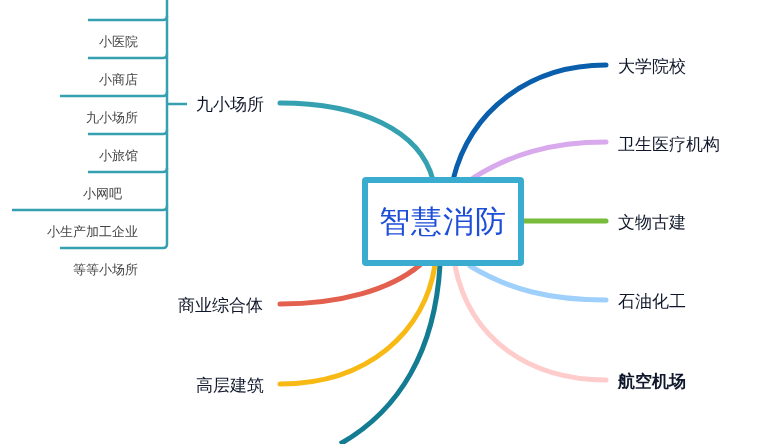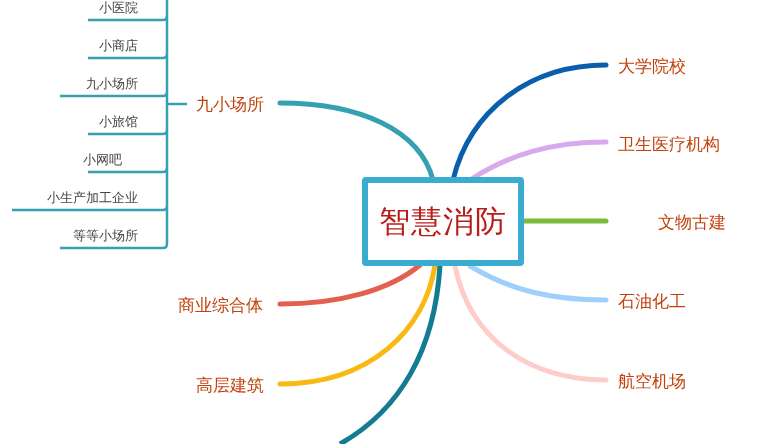--- a/index.html
+++ b/index.html
@@ -1,24 +1,24 @@
 <!DOCTYPE html>
 <html><head>
 <meta charset="utf-8">
 <style>
   html, body { margin:0; padding:0; background:#ffffff; }
   body { width:772px; height:444px; position:relative; overflow:hidden;
          font-family: "DejaVu Sans", "Liberation Sans", sans-serif; color:#444; }
   svg.links { position:absolute; left:0; top:0; width:772px; height:444px; }
-  .label { position:absolute; font-size:17px; color:#c2410c; white-space:nowrap; line-height:20px; }
-  .leaf { position:absolute; font-size:13px; color:#444; white-space:nowrap; line-height:16px; text-align:right; }
+  .label { position:absolute; font-size:17px; color:#0f172a; white-space:nowrap; line-height:20px; }
+  .leaf { position:absolute; font-size:13px; color:#444; white-space:nowrap; line-height:16px; text-align:right;margin-top:34px; }
   .center { position:absolute; left:362px; top:177px; width:150px; height:77px;
             border:6px solid #3aacd0; border-radius:4px; background:#fff;
             display:flex; align-items:center; justify-content:center;
-            font-size:31px; color:#b91c1c; letter-spacing:1px; }
+            font-size:31px; color:#1d4ed8; letter-spacing:1px; }
 </style>
 </head>
 <body>
 
 <svg class="links" viewBox="0 0 772 444">
 
   <g fill="none" stroke="#35a1b0" stroke-width="2.5">
     <line x1="167" y1="0" x2="167" y2="244"></line>
     <path d="M167 244 Q167 248 163 248 L60 248"></path>
     <path d="M167 16 Q167 20 163 20 L88 20"></path>
@@ -53,15 +53,15 @@
 <div class="label" style="left:196px; top:94px;">九小场所</div>
 <div class="label" style="left:178px; top:295px;">商业综合体</div>
 <div class="label" style="left:196px; top:375px;">高层建筑</div>
 
 <div class="center">
   <span>智慧消防</span>
 </div>
 
 <div class="label" style="left:618px; top:56px;">大学院校</div>
 <div class="label" style="left:618px; top:134px;">卫生医疗机构</div>
-<div class="label" style="left:618px; top:212px;margin-left:40px;">文物古建</div>
+<div class="label" style="left:618px; top:212px;">文物古建</div>
 <div class="label" style="left:618px; top:291px;text-align:center;">石油化工</div>
-<div class="label" style="left:618px; top:371px;">航空机场</div>
+<div class="label" style="left:618px; top:371px;font-weight:bold;">航空机场</div>
 
 </body></html>

